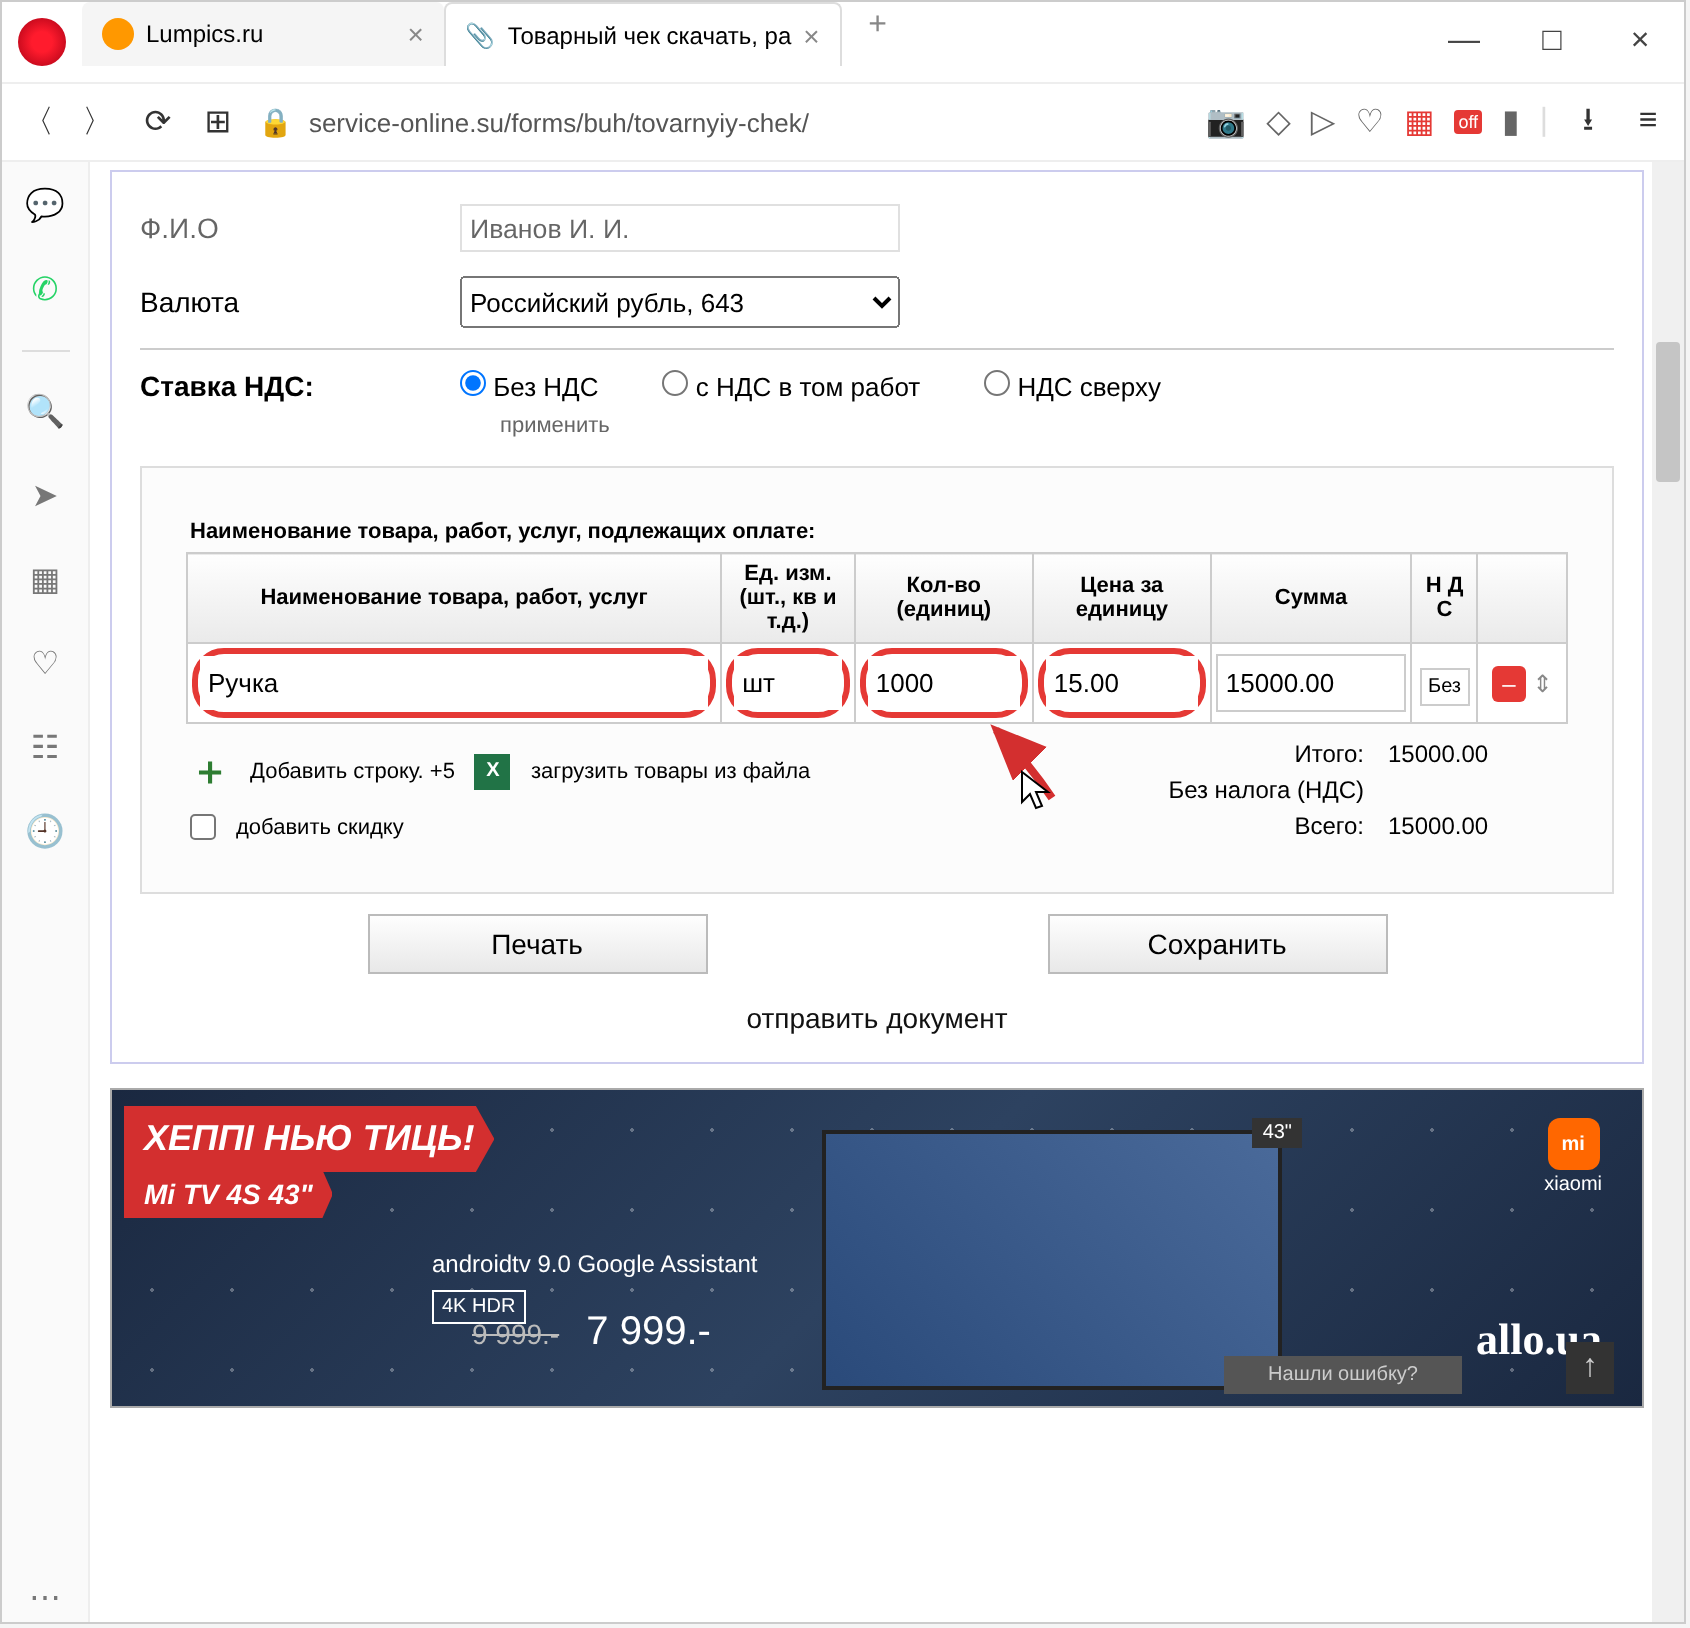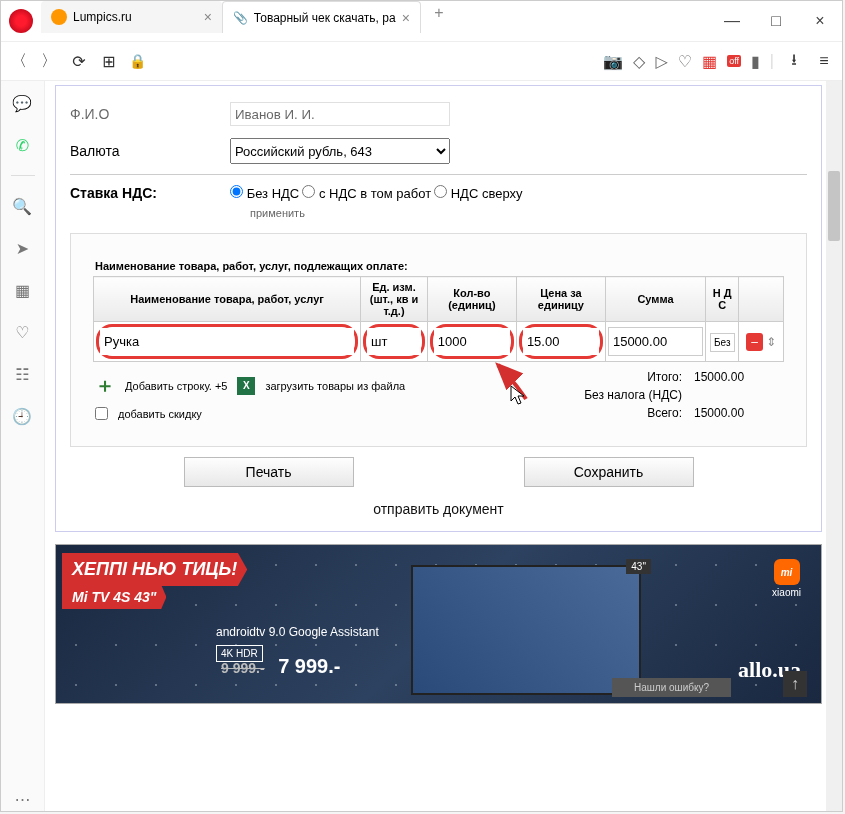--- a/index.html
+++ b/index.html
@@ -60,33 +60,33 @@
 .buttons { display: flex; justify-content: center; gap: 170px; padding: 10px; }
 .btn { width: 170px; height: 30px; background: linear-gradient(#fefefe,#e8e8e8); border: 1px solid #bbb; border-radius: 0; font-size: 14px; }
 
 .send-link { text-align: center; font-size: 14px; padding: 4px; color: #111; }
 
 .banner { margin: 12px 20px 0 10px; height: 160px; background: linear-gradient(135deg,#1a2840 0%, #2d4260 50%, #1a2840 100%); border: 1px solid #aaa; position: relative; color: #fff; overflow: hidden; }
 .banner-snow { position: absolute; inset: 0; background-image: radial-gradient(#fff 1px, transparent 1px); background-size: 40px 40px; opacity: .3; }
 .banner-badge { position: absolute; left: 6px; top: 8px; background: #d32f2f; padding: 6px 10px; font-weight: bold; font-size: 18px; font-style: italic; clip-path: polygon(0 0,95% 0,100% 50%,95% 100%,0 100%); }
 .banner-sub { position: absolute; left: 6px; top: 40px; background: #d32f2f; padding: 4px 10px; font-weight: bold; font-size: 14px; font-style: italic; clip-path: polygon(0 0,95% 0,100% 50%,95% 100%,0 100%); }
 .banner-mid { position: absolute; left: 160px; top: 80px; display: flex; align-items: center; gap: 10px; font-size: 12px; }
-.banner-price { position: absolute; left: 165px; top: 110px; font-size: 20px; font-weight: bold; }
+.banner-price { position: absolute; left: 180px; top: 110px; font-size: 20px; font-weight: normal; }
 .banner-old { text-decoration: line-through; font-size: 14px; color: #bbb; margin-right: 8px; }
 .banner-tv { position: absolute; right: 180px; top: 20px; width: 230px; height: 130px; background: linear-gradient(45deg,#2a4a7a,#4a6a9a); border: 2px solid #222; }
 .xiaomi { position: absolute; right: 20px; top: 14px; text-align: center; font-size: 10px; }
-.xiaomi-logo { width: 26px; height: 26px; background: #ff6700; border-radius: 6px; margin: 0 auto 2px; display: flex; align-items: center; justify-content: center; font-weight: bold; font-style: italic; }
+.xiaomi-logo { width: 26px; height: 26px; background: #ff6700; border-radius: 6px; margin: 0 auto 2px; display: flex; align-items: center; justify-content: center; font-weight: bold; }
 .allo { position: absolute; right: 20px; bottom: 20px; font-size: 22px; font-weight: bold; font-family: Liberation Serif, serif; }
 
 .arrow-cursor { position: absolute; left: 509px; top: 384px; pointer-events: none; }
 .red-arrow { position: absolute; left: 485px; top: 360px; width: 50px; height: 40px; pointer-events: none; }
 
 .hr { border-top: 1px solid #ccc; margin: 4px 0; }
 .apply { font-size: 11px; color: #666; padding-left: 180px; }
-.radio-row { display: flex; gap: 3px; align-items: center; }
+.radio-row { display: flex; gap: 32px; align-items: center; }
 </style>
 </head>
 <body>
 
 <div class="window">
  <div class="titlebar">
   <div class="opera-icon"></div>
   <div class="tabs">
    <div class="tab inactive">
     <span class="tab-icon" style="background:#ff9800"></span>
@@ -108,20 +108,21 @@
   </div>
  </div>
 
  <div class="addrbar">
   <span class="nav-btn">〈</span>
   <span class="nav-btn">〉</span>
   <span class="nav-btn">⟳</span>
   <span class="nav-btn">⊞</span>
   <div class="url-area">
    <span class="lock">🔒</span>
+   <span>service-online.su/forms/buh/tovarnyiy-chek/</span>
   </div>
   <div class="toolbar-icons">
    <span>📷</span>
    <span>◇</span>
    <span>▷</span>
    <span>♡</span>
    <span style="color:#e53935">▦</span>
    <span style="background:#e53935;color:#fff;padding:1px 2px;font-size:9px;border-radius:2px">off</span>
    <span>▮</span>
   </div>

